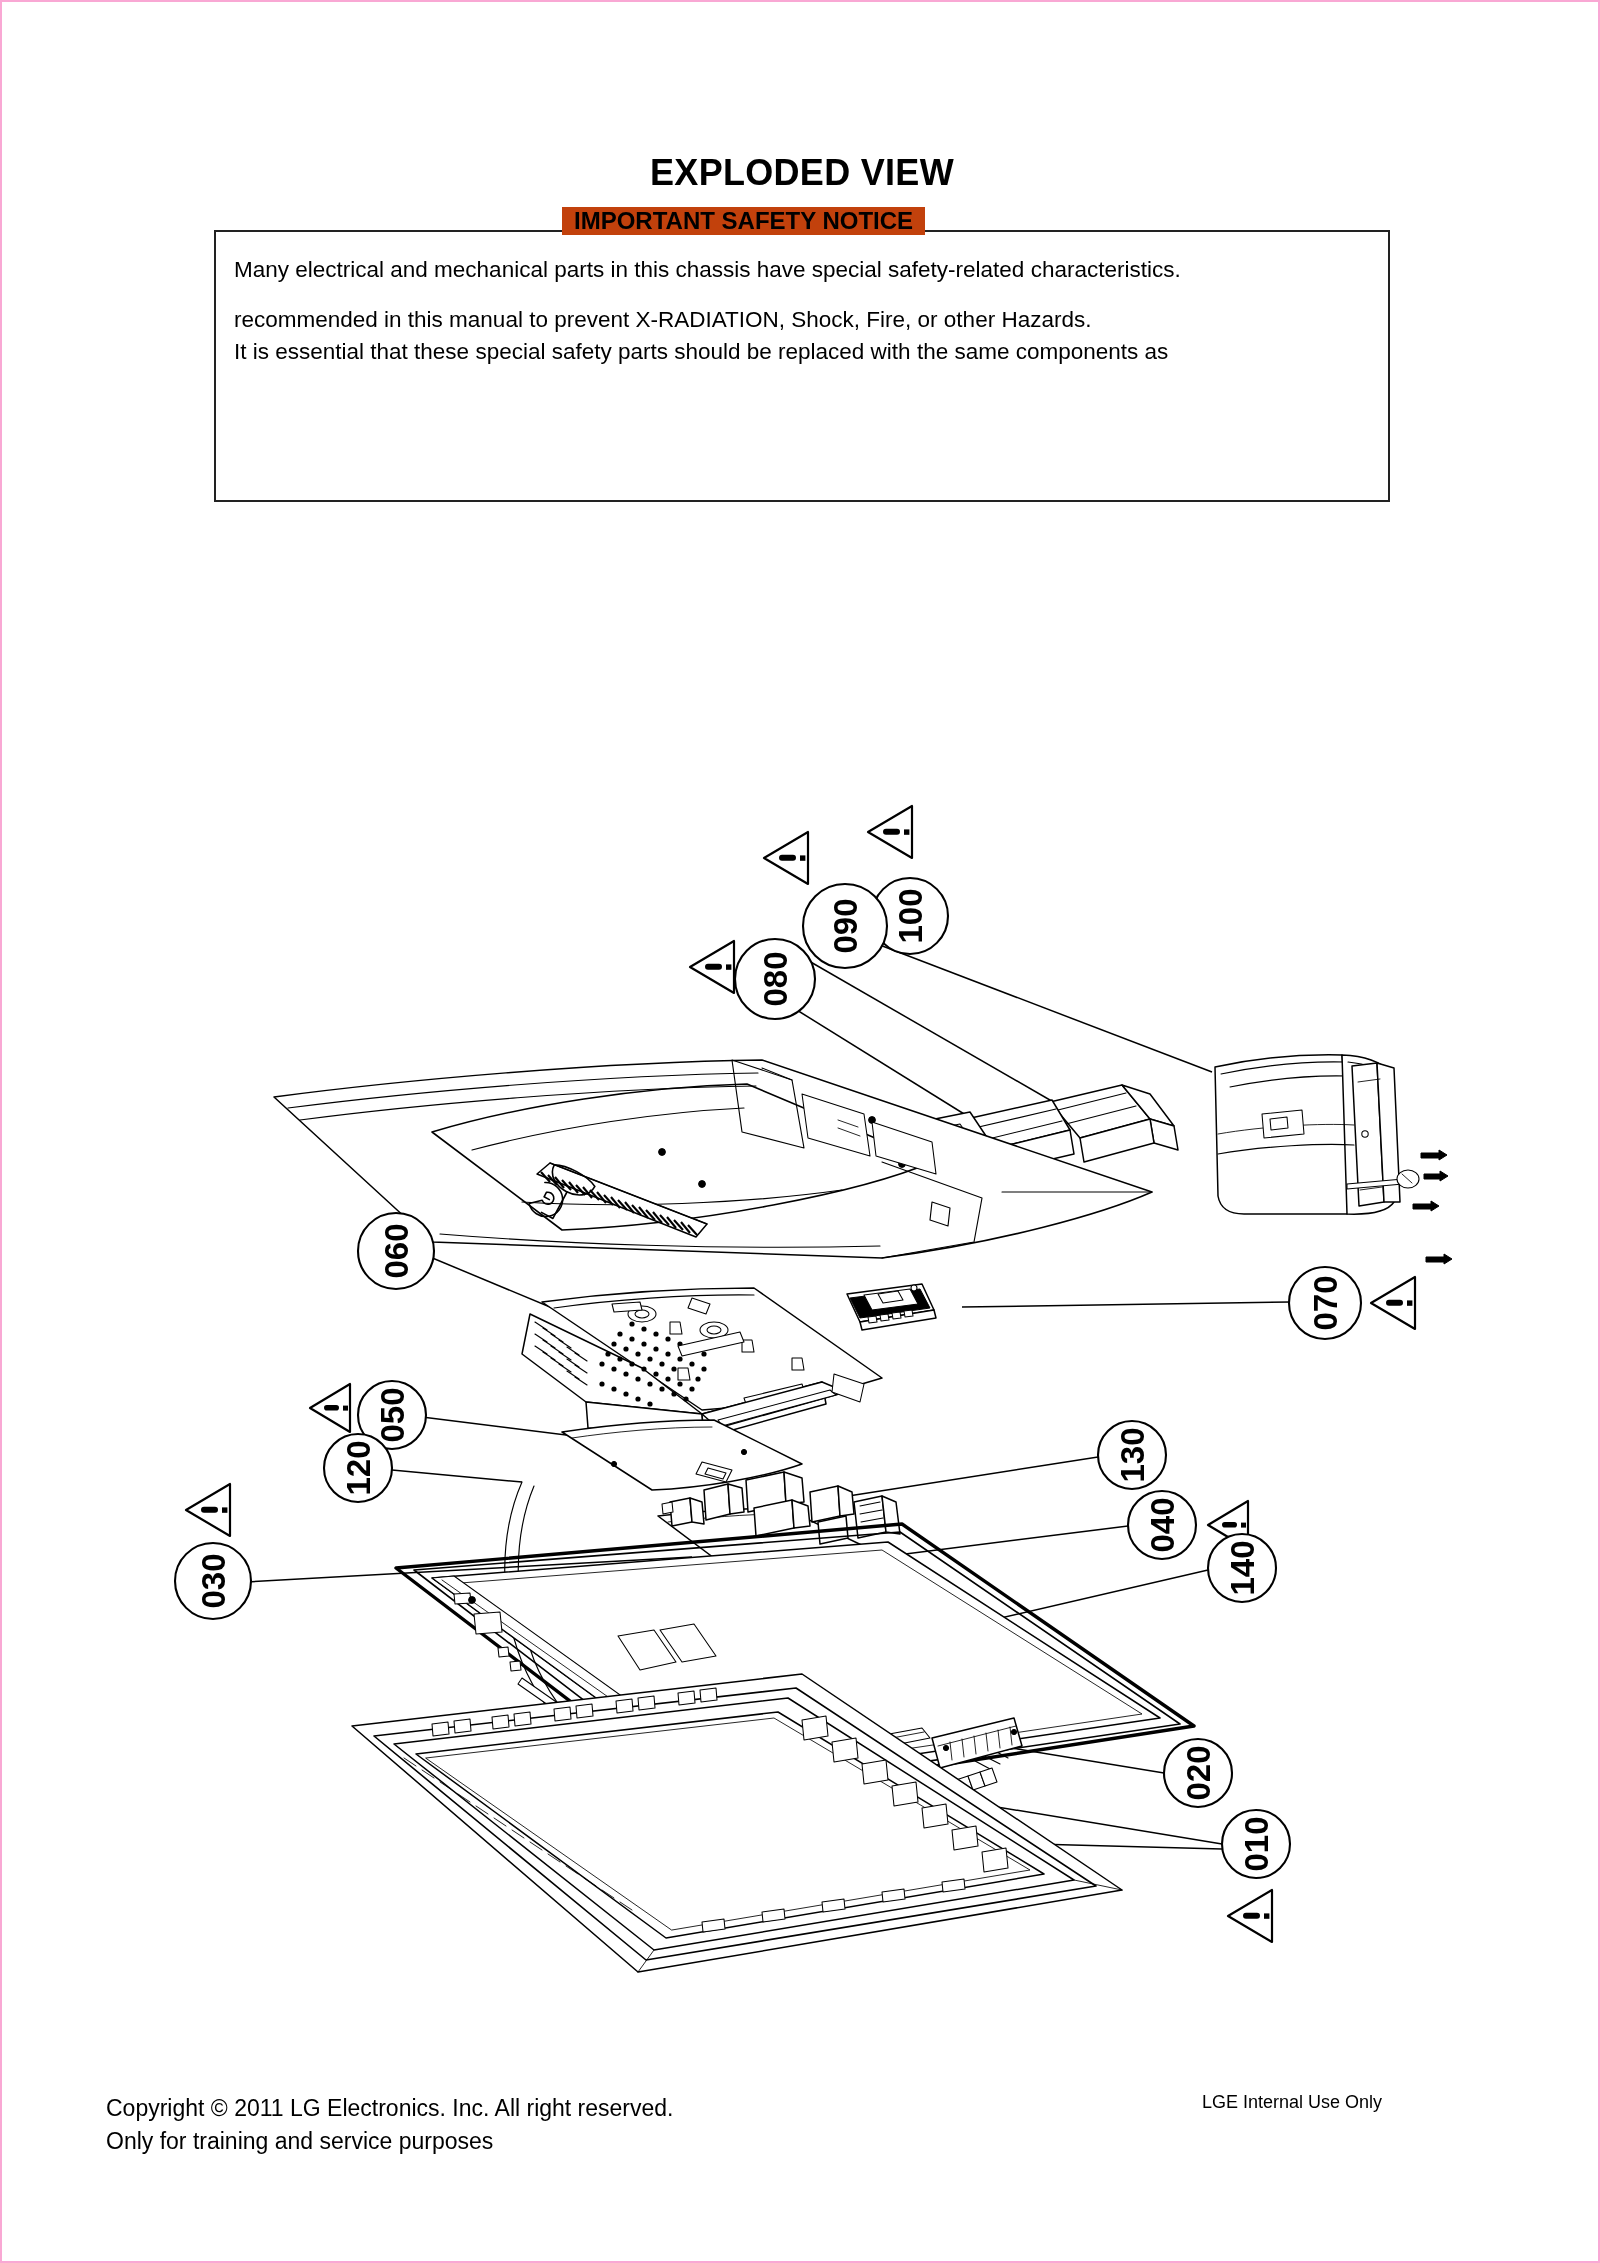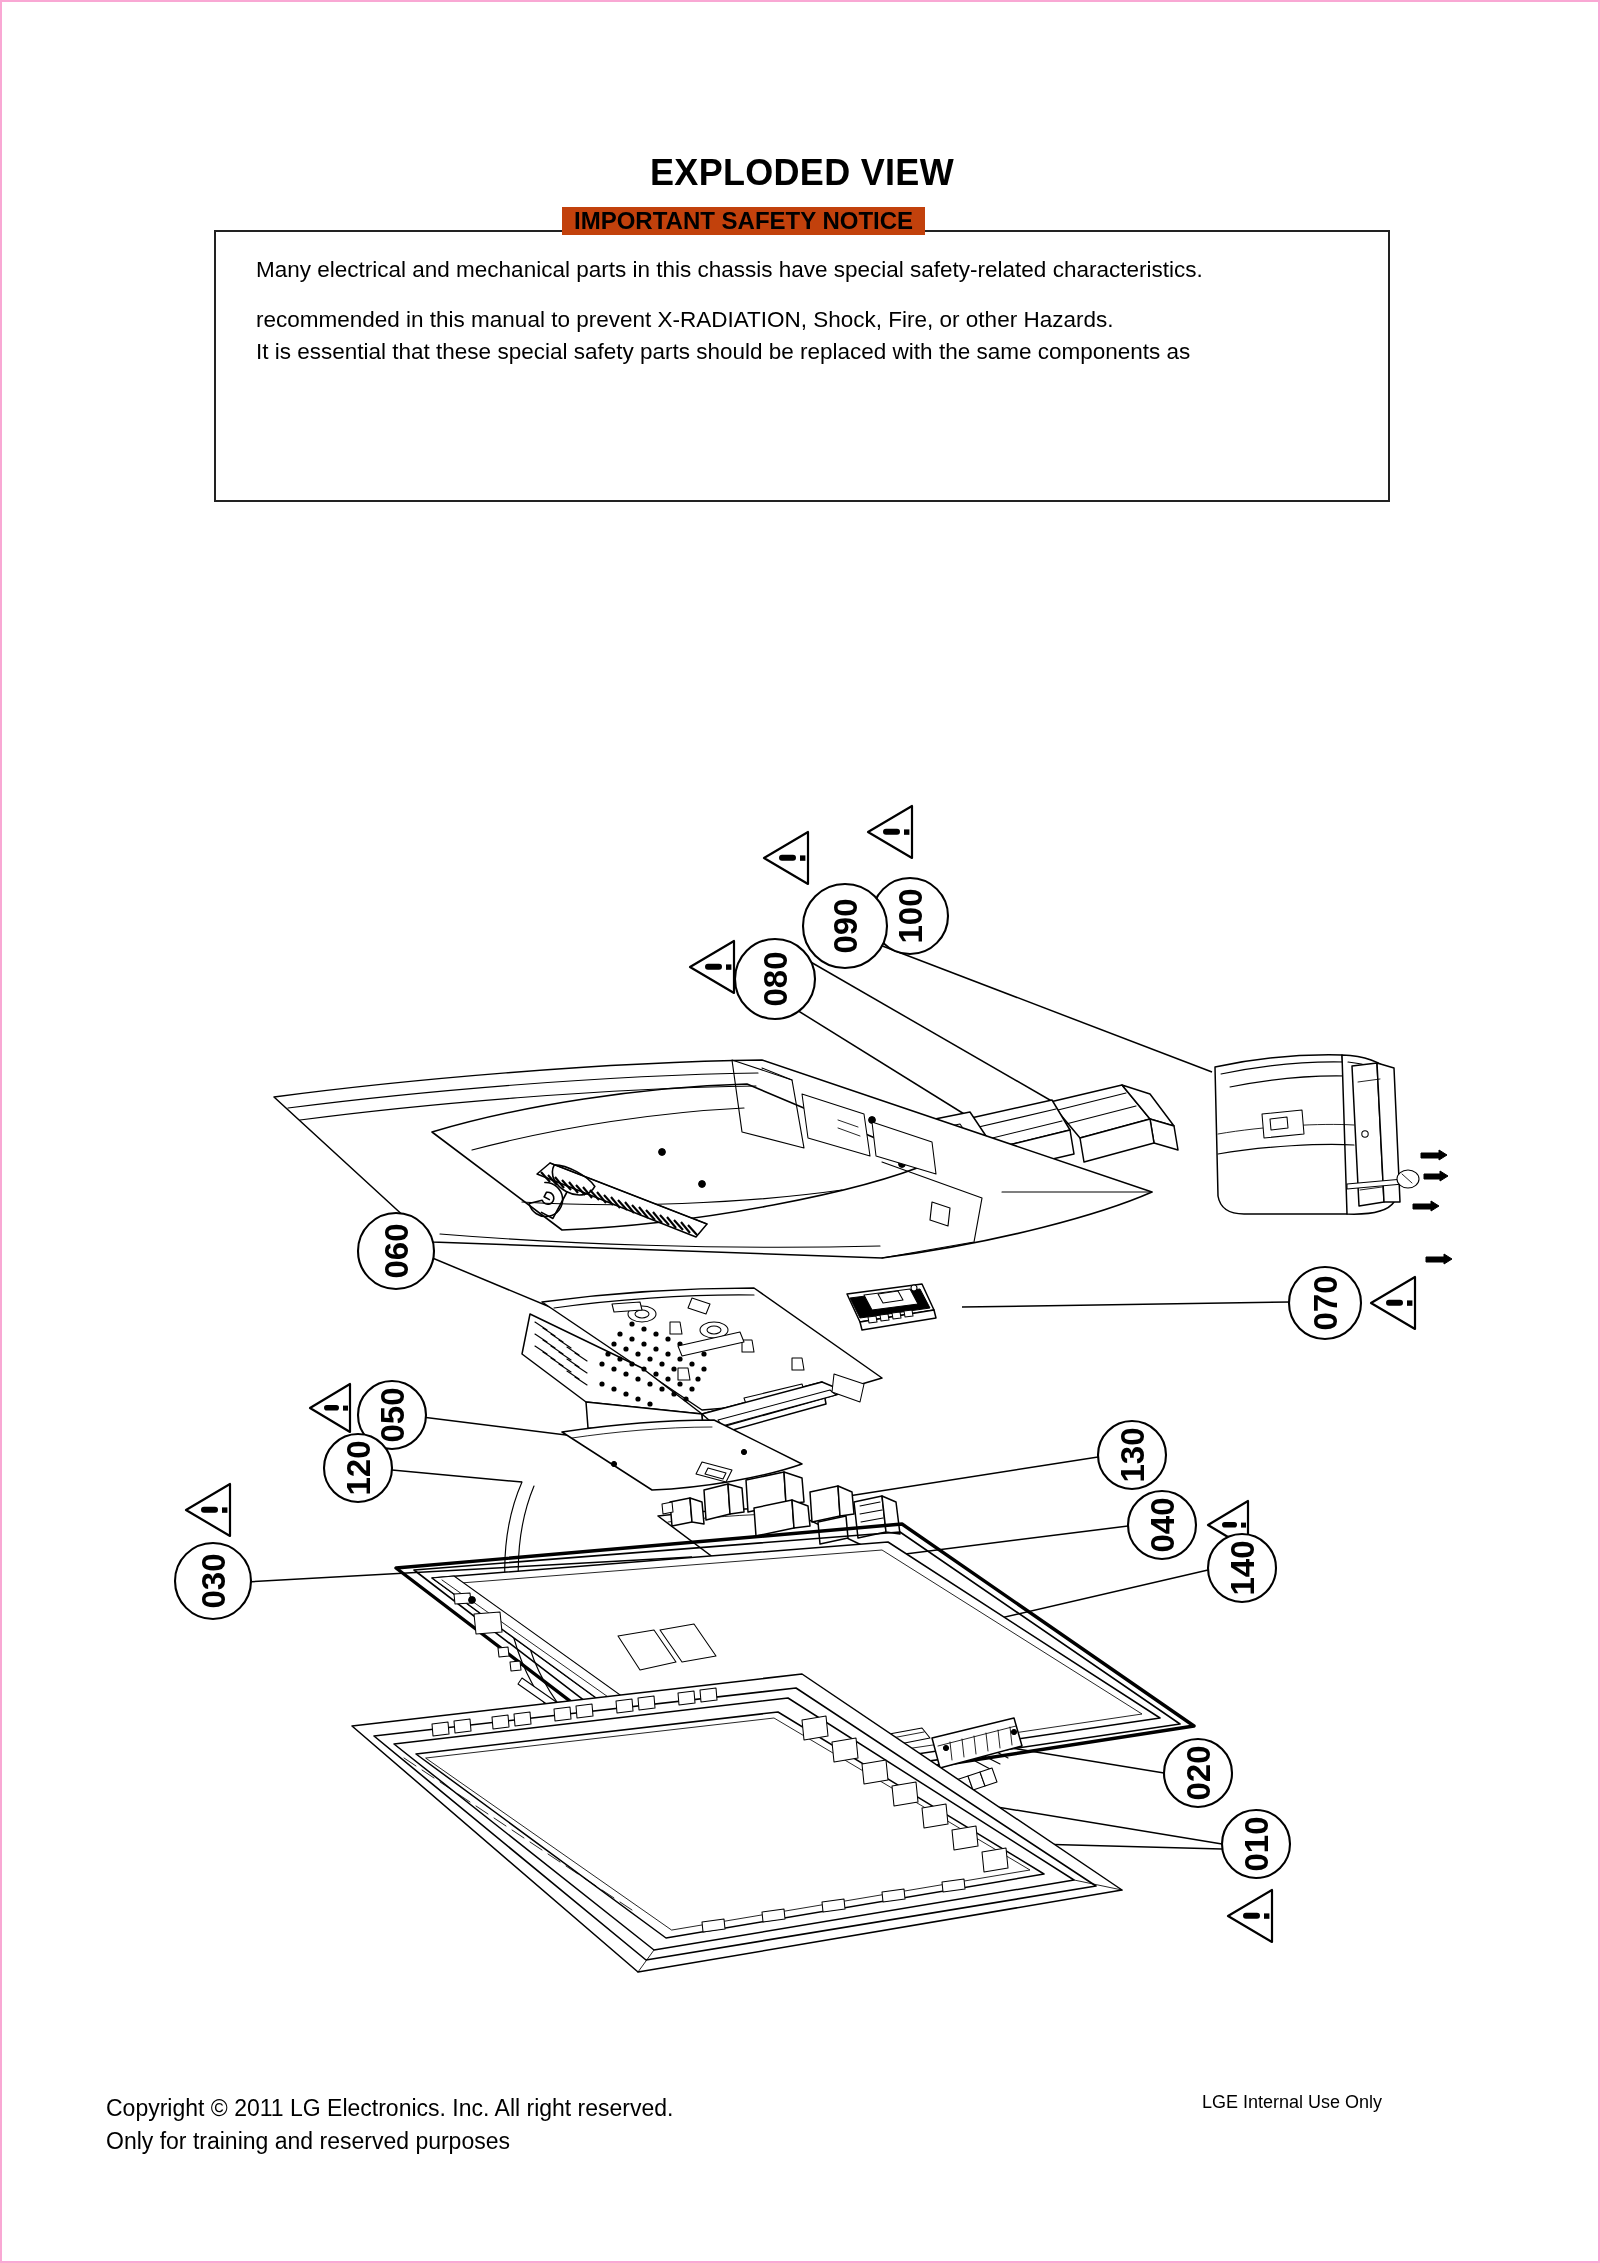--- a/index.html
+++ b/index.html
@@ -15,21 +15,21 @@
   #safety-box{
     position:absolute;left:212px;top:228px;width:1176px;height:272px;
     box-sizing:border-box;border:2px solid #222;background:#fff;
   }
   #safety-legend{
     position:absolute;left:560px;top:205px;background:#c2410c;padding:0 12px;
     font-size:24px;font-weight:bold;z-index:3;white-space:nowrap;
   }
   #safety-body{
     position:absolute;left:0;top:0;width:100%;height:100%;
-    padding:26px 26px 0 40px;box-sizing:border-box;
+    padding:26px 26px 0 18px;box-sizing:border-box;
     font-size:22.5px;line-height:1.08;
   }
   .sn-p{margin:0 0 26px 0;}
   .sn-p.tight{margin-bottom:7px;}
   .warn-mini{display:inline-block;vertical-align:-6px;margin:0 9px;}
 
   
   #diagram{position:absolute;left:0;top:500px;width:1600px;height:1530px;}
   #diagram svg{display:block;}
 
@@ -590,18 +590,18 @@
         <rect x="12" y="-2.6" width="5.4" height="5.4" fill="#000"></rect>
       </g>
 
     </g>
   </svg>
   </div>
 
   <div id="footer">
     <div id="foot-left">
       <div>Copyright © 2011 LG Electronics. Inc. All right reserved.</div>
-      <div>Only for training and reserved purposes</div>
+      <div>Only for training and service purposes</div>
     </div>
     <div id="foot-right">LGE Internal Use Only</div>
   </div>
 
 </div>
 
 </body></html>

